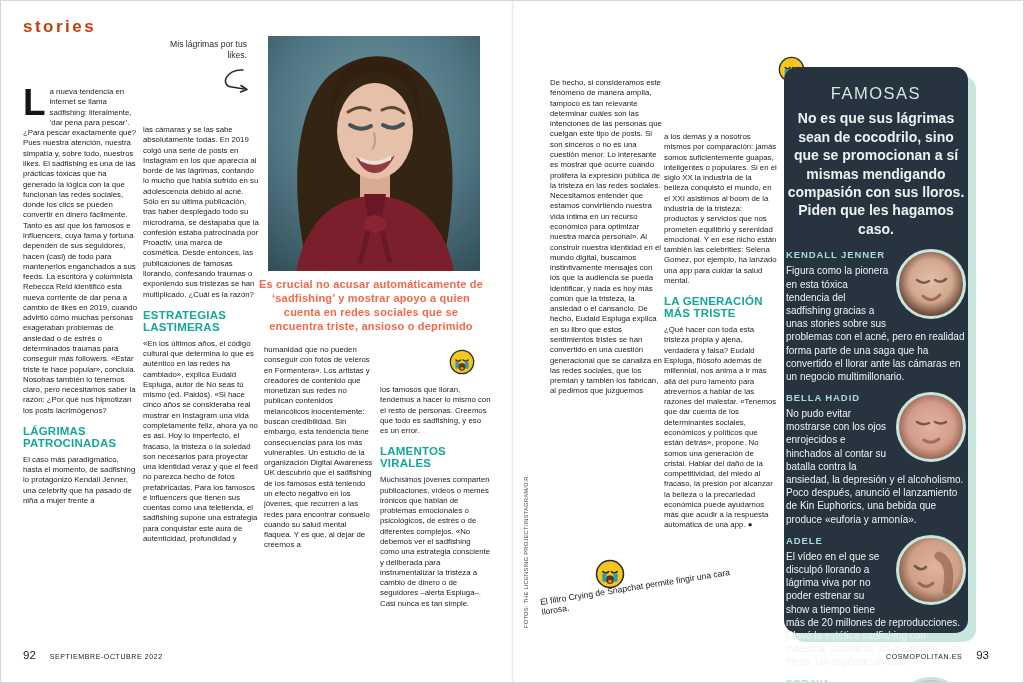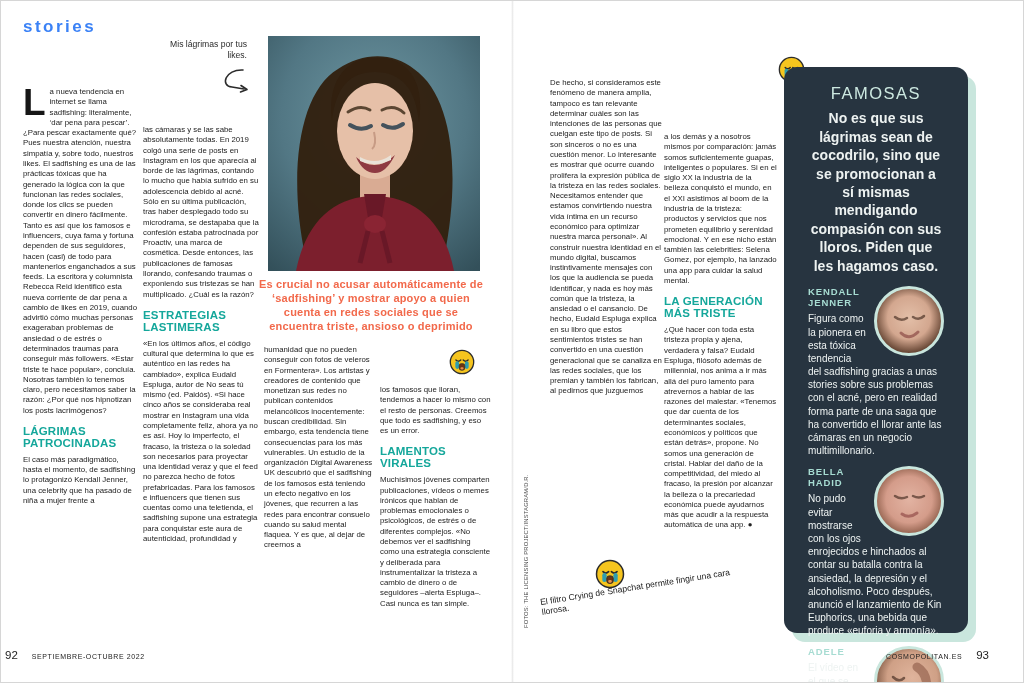--- a/index.html
+++ b/index.html
@@ -2,21 +2,21 @@
 <html><head>
 <meta charset="utf-8">
 <style>
   html,body{margin:0;padding:0;background:#e9e9e9;}
   .spread{position:relative;width:1024px;height:683px;background:#ffffff;
     font-family:"Liberation Sans",sans-serif;border:1px solid #d6d6d6;box-sizing:border-box;overflow:hidden;}
   .fold{position:absolute;left:510px;top:0;width:3px;height:683px;
     background:linear-gradient(90deg,rgba(0,0,0,0) 0%,rgba(0,0,0,0.08) 50%,rgba(0,0,0,0) 100%);}
   
   .stories-label{position:absolute;left:22px;top:16px;font-size:17px;font-weight:bold;
-    letter-spacing:2.5px;color:#3b82f6;}
+    letter-spacing:2.5px;color:#c2410c;}
   .photo-caption{position:absolute;left:162px;top:38px;width:84px;text-align:right;
     font-size:8.6px;line-height:1.28;color:#2b2b2b;}
   .caption-arrow{position:absolute;left:216px;top:66px;width:34px;height:28px;}
   .main-photo{position:absolute;left:267px;top:35px;width:212px;height:235px;overflow:hidden;}
   .pull-quote{position:absolute;left:256px;top:276px;width:228px;text-align:center;
     color:#f2694b;font-weight:bold;font-size:11px;line-height:1.28;letter-spacing:0.2px;}
   .col{position:absolute;font-size:7.8px;line-height:1.32;color:#222;}
   .col p{margin:0 0 0 0;}
   #col1{left:22px;top:86px;width:114px;}
   #col2{left:142px;top:124px;width:116px;}
@@ -24,34 +24,34 @@
   #col4{left:379px;top:344px;width:111px;}
   #rcol1{left:549px;top:77px;width:113px;}
   #rcol2{left:663px;top:131px;width:113px;}
   .colhead{color:#15a79b;font-weight:bold;font-size:11.5px;line-height:1.04;
     margin:10px 0 5px;letter-spacing:0.2px;}
   .dropcap{float:left;font-size:37px;font-weight:bold;line-height:0.76;
     margin:2px 4px 1px 0;color:#161616;}
   .footer{position:absolute;top:648px;display:flex;align-items:baseline;gap:14px;color:#222;}
   .footer .pnum{font-size:11.5px;}
   .footer .ptext{font-size:7px;letter-spacing:0.6px;}
-  #footer-left{left:4px;}
+  #footer-left{left:22px;}
   #footer-right{right:34px;justify-content:flex-end;}
   
   .photo-credit{position:absolute;left:522px;top:452px;height:175px;
     writing-mode:vertical-rl;transform:rotate(180deg);font-size:5.8px;color:#4a4a4a;letter-spacing:0.2px;}
   .snap-caption{position:absolute;left:540px;top:596px;width:205px;
     transform:rotate(-9deg);transform-origin:left center;font-size:8.6px;color:#222;}
   .emoji{display:block;}
   #emoji-col4{margin:4px 16px 10px auto;}
   #emoji-right{position:absolute;left:594px;top:558px;}
   #emoji-sidebar{position:absolute;left:777px;top:55px;}
   
   .sidebar{position:absolute;left:783px;top:66px;width:184px;height:566px;background:#273440;
-    border-radius:13px;box-shadow:8px 9px 0 #c9e6dd;padding:15px 24px;box-sizing:border-box;color:#edf2f1;}
+    border-radius:13px;box-shadow:8px 9px 0 #c9e6dd;padding:15px 2px;box-sizing:border-box;color:#edf2f1;}
   .sb-title{text-align:center;color:#cde9e1;font-size:16.5px;letter-spacing:1.5px;
     line-height:1.1;font-weight:400;margin:2px 0 7px;}
   .sb-intro{text-align:center;font-size:14px;font-weight:bold;line-height:1.32;margin:0 1px 11px;}
   .entry{margin-bottom:9px;overflow:hidden;}
   .entry-name{font-size:9.5px;color:#a7dcd2;letter-spacing:0.9px;font-weight:bold;margin:0 0 4px;}
   .entry-text{font-size:10px;line-height:1.32;color:#eef3f2;margin:0;}
   .circle{float:right;width:64px;height:64px;border-radius:50%;border:3px solid #c9e6dd;
     margin:0 0 2px 7px;position:relative;overflow:hidden;}
   .circle svg{position:absolute;left:0;top:0;}
   .c-kendall{background:radial-gradient(circle at 50% 45%,#e3bfa8 0%,#d3a78f 45%,#6b4a38 72%,#2a1d16 100%);}

